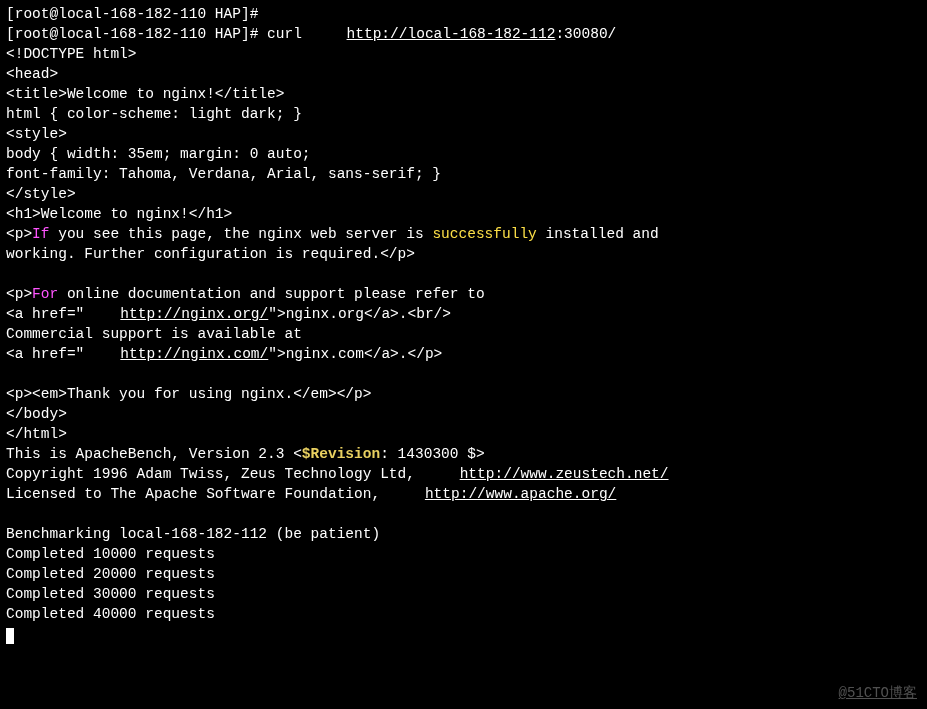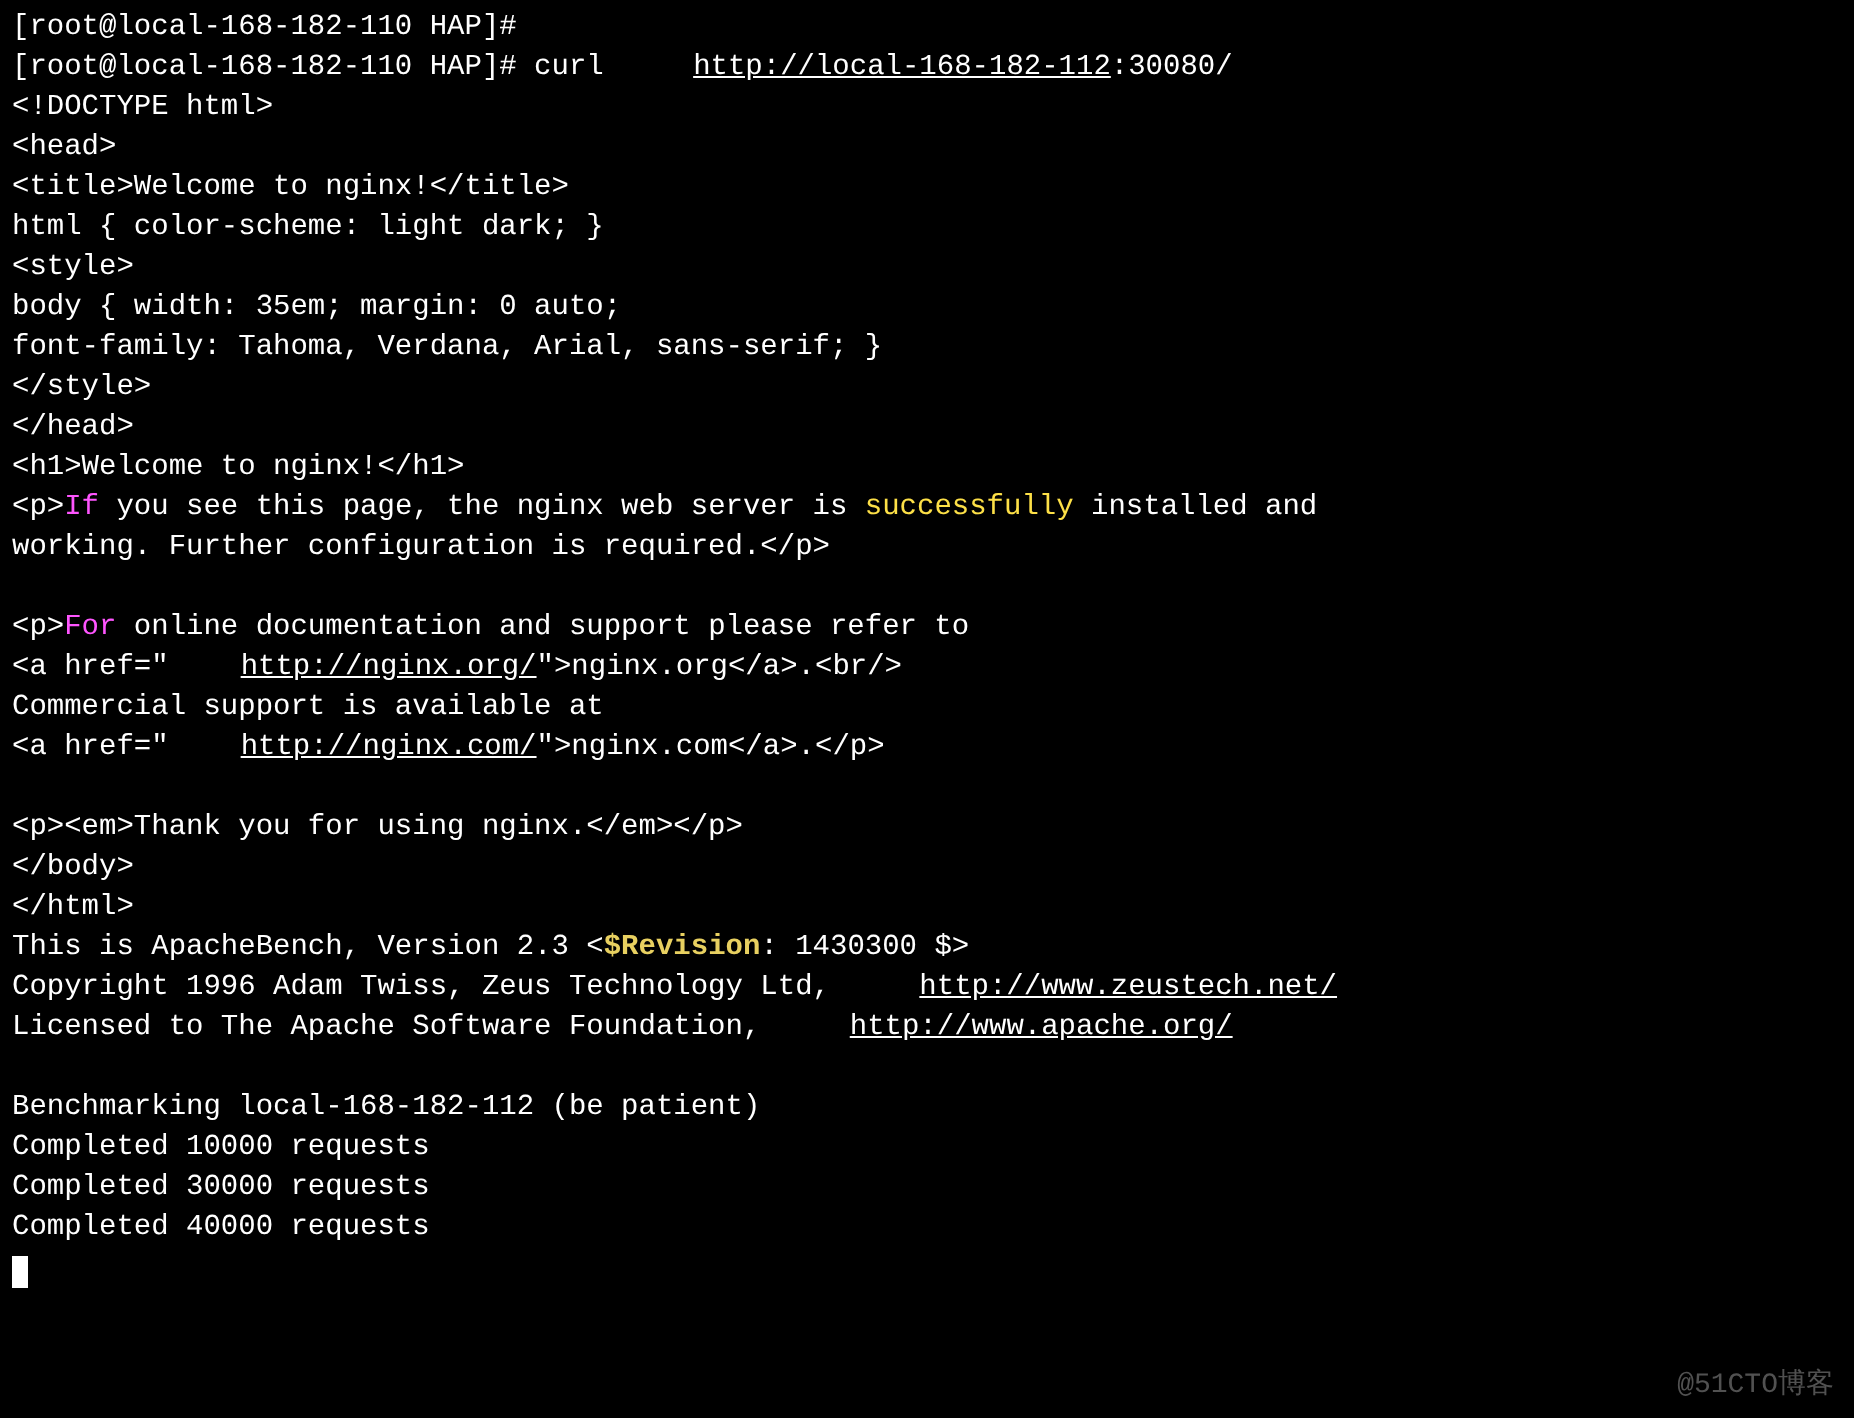--- a/index.html
+++ b/index.html
@@ -21,20 +21,21 @@
   .green { color: #fde047; }
   .red { color: #ff4444; }
   .yellow { color: #e8d060; font-weight: bold; }
   .watermark {
     position: absolute;
     right: 10px;
     bottom: 6px;
     color: #888888;
     font-size: 14px;
     opacity: 0.6;
+    text-decoration: underline;
   }
   .cursor {
     display: inline-block;
     width: 8px;
     height: 16px;
     background: #ffffff;
     vertical-align: bottom;
   }
 </style>
 </head>
@@ -44,37 +45,37 @@
 <div class="line"><span>[root@local-168-182-110 HAP]#</span></div>
 <div class="line"><span>[root@local-168-182-110 HAP]#</span> <span>curl </span><span class="underline">http://local-168-182-112</span><span>:30080/</span></div>
 <div class="line">&lt;!DOCTYPE html&gt;</div>
 <div class="line">&lt;head&gt;</div>
 <div class="line">&lt;title&gt;Welcome to nginx!&lt;/title&gt;</div>
 <div class="line">html { color-scheme: light dark; }</div>
 <div class="line">&lt;style&gt;</div>
 <div class="line">body { width: 35em; margin: 0 auto;</div>
 <div class="line">font-family: Tahoma, Verdana, Arial, sans-serif; }</div>
 <div class="line">&lt;/style&gt;</div>
-<div class="line">&lt;/head&gt;</div>
 <div class="line">&lt;h1&gt;Welcome to nginx!&lt;/h1&gt;</div>
 <div class="line"><span>&lt;p&gt;</span><span class="magenta">If</span><span> you see this page, the nginx web server is </span><span class="green">successfully</span><span> installed and</span></div>
 <div class="line">working. Further configuration is required.&lt;/p&gt;</div>
 <div class="line">&nbsp;</div>
 <div class="line"><span>&lt;p&gt;</span><span class="magenta">For</span><span> online documentation and support please refer to</span></div>
 <div class="line"><span>&lt;a href="</span><span class="underline">http://nginx.org/</span><span>"&gt;nginx.org&lt;/a&gt;.&lt;br/&gt;</span></div>
 <div class="line">Commercial support is available at</div>
 <div class="line"><span>&lt;a href="</span><span class="underline">http://nginx.com/</span><span>"&gt;nginx.com&lt;/a&gt;.&lt;/p&gt;</span></div>
 <div class="line">&nbsp;</div>
 <div class="line">&lt;p&gt;&lt;em&gt;Thank you for using nginx.&lt;/em&gt;&lt;/p&gt;</div>
 <div class="line">&lt;/body&gt;</div>
 <div class="line">&lt;/html&gt;</div>
 <div class="line"><span>This is ApacheBench, Version 2.3 &lt;</span><span class="yellow">$Revision</span><span>: 1430300 $&gt;</span></div>
 <div class="line"><span>Copyright 1996 Adam Twiss, Zeus Technology Ltd, </span><span class="underline">http://www.zeustech.net/</span></div>
 <div class="line"><span>Licensed to The Apache Software Foundation, </span><span class="underline">http://www.apache.org/</span></div>
 <div class="line">&nbsp;</div>
 <div class="line">Benchmarking local-168-182-112 (be patient)</div>
 <div class="line">Completed 10000 requests</div>
+<div class="line">Completed 20000 requests</div>
 <div class="line">Completed 30000 requests</div>
 <div class="line">Completed 40000 requests</div>
 <div class="line"><span class="cursor"></span></div>
 </div>
 
 <div class="watermark">@51CTO博客</div>
 
 </body></html>

